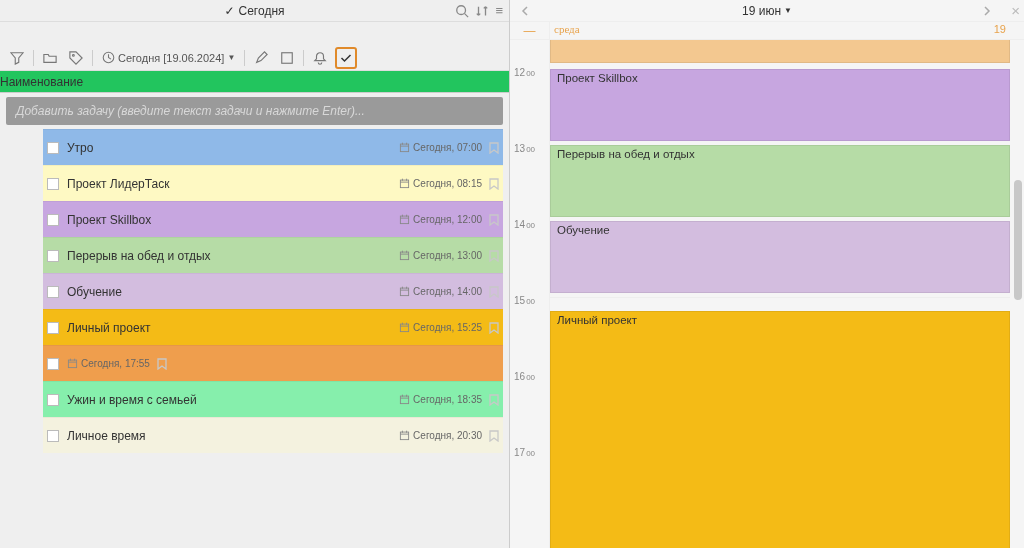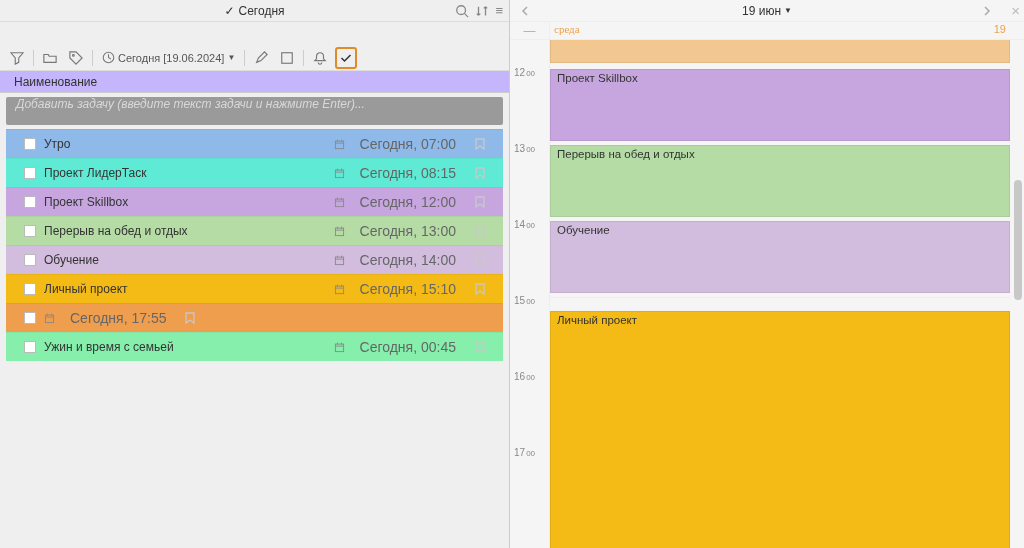--- a/index.html
+++ b/index.html
@@ -7,27 +7,27 @@
 .left-pane{width:510px;height:548px;background:#efefef;border-right:1px solid #ccc;display:flex;flex-direction:column;}
 .l-header{height:22px;display:flex;align-items:center;justify-content:center;position:relative;border-bottom:1px solid #ddd;}
 .l-header .title{font-size:12px;color:#333;display:flex;align-items:center;gap:4px;}
 .l-header .ricons{position:absolute;right:6px;display:flex;gap:6px;align-items:center;color:#888;font-size:13px;}
 .l-header .ricons span{cursor:pointer;}
 .l-toolbar{height:26px;display:flex;align-items:center;gap:4px;padding:0 6px;border-bottom:1px solid #ddd;margin-top:23px;}
 .l-toolbar .tbtn{width:22px;height:22px;display:flex;align-items:center;justify-content:center;color:#777;font-size:14px;cursor:pointer;border-radius:3px;}
 .l-toolbar .sep{width:1px;height:16px;background:#ccc;margin:0 1px;}
 .l-toolbar .datebtn{display:flex;align-items:center;gap:3px;font-size:11px;color:#555;cursor:pointer;padding:2px 4px;}
 .l-toolbar .highlighted{border:2px solid #e08a2a;border-radius:3px;}
-.col-header{height:22px;line-height:22px;font-size:12px;color:#333;padding-left:14px;background:#c4b5fd;border-bottom:1px solid #ccc;}
-.add-task{margin:4px 6px;height:28px;background:#9a9a9a;color:#d8d8d8;font-size:12px;font-style:italic;display:flex;align-items:flex-start;padding:0 10px;border-radius:2px;}
+.col-header{height:22px;line-height:22px;font-size:12px;color:#333;padding-left:0;background:#22c55e;border-bottom:1px solid #ccc;}
+.add-task{margin:4px 6px;height:28px;background:#9a9a9a;color:#d8d8d8;font-size:12px;font-style:italic;display:flex;align-items:center;padding:0 10px;border-radius:2px;}
 .tasks{flex:1;overflow:auto;padding:0 6px;}
-.task{height:29px;display:flex;align-items:center;font-size:12px;color:#333;padding:0 18px;border-top:1px solid rgba(0,0,0,0.04);}
+.task{height:36px;display:flex;align-items:center;font-size:12px;color:#333;padding:0 4px;border-top:1px solid rgba(0,0,0,0.04);margin-left:37px;}
 .task .cb{width:12px;height:12px;background:#fff;border:1px solid #bbb;margin-right:8px;flex-shrink:0;}
 .task .lbl{flex:1;white-space:nowrap;overflow:hidden;}
-.task .meta{display:flex;align-items:center;gap:15px;font-size:14px;color:#666;}
+.task .meta{display:flex;align-items:center;gap:3px;font-size:10px;color:#666;}
 .task .bmk{color:#c8c8c8;margin-left:4px;}
 .task .calico{font-size:11px;}
 .right-pane{flex:1;display:flex;flex-direction:column;background:#f5f5f5;}
 .r-header{height:22px;display:flex;align-items:center;justify-content:center;position:relative;border-bottom:1px solid #eee;}
 .r-header .navbtn{position:absolute;top:0;height:22px;width:22px;display:flex;align-items:center;justify-content:center;color:#aaa;cursor:pointer;}
 .r-header .nav-l{left:4px;}
 .r-header .nav-r{right:26px;}
 .r-header .close{position:absolute;right:4px;color:#bbb;cursor:pointer;font-size:15px;}
 .r-header .datetitle{font-size:12px;color:#333;display:flex;align-items:center;gap:3px;}
 .dayhdr{height:18px;position:relative;border-bottom:1px solid #eee;}
@@ -143,21 +143,21 @@
             </svg>
           </span>
           <span>Сегодня, 07:00</span>
           <span class="bmk">
             <svg width="10" height="12" viewBox="0 0 10 12" fill="none" stroke="#c8c8c8" stroke-width="1.3">
               <path d="M1 1h8v10l-4-3-4 3z"></path>
             </svg>
           </span>
         </div>
       </div>
-      <div class="task" style="background: #5eead4; justify-content: space-between;">
+      <div class="task" style="background: #fef9c3; justify-content: space-between;">
         <div class="cb"></div>
         <div class="lbl">Проект ЛидерТаск</div>
         <div class="meta">
           <span class="calico">
             <svg width="11" height="11" viewBox="0 0 16 16" fill="none" stroke="#888" stroke-width="1.3">
               <rect x="2" y="3" width="12" height="11"></rect>
               <line x1="2" y1="6" x2="14" y2="6"></line>
               <line x1="5" y1="1" x2="5" y2="4"></line>
               <line x1="11" y1="1" x2="11" y2="4"></line>
             </svg>
@@ -235,21 +235,21 @@
         <div class="lbl">Личный проект</div>
         <div class="meta">
           <span class="calico">
             <svg width="11" height="11" viewBox="0 0 16 16" fill="none" stroke="#888" stroke-width="1.3">
               <rect x="2" y="3" width="12" height="11"></rect>
               <line x1="2" y1="6" x2="14" y2="6"></line>
               <line x1="5" y1="1" x2="5" y2="4"></line>
               <line x1="11" y1="1" x2="11" y2="4"></line>
             </svg>
           </span>
-          <span>Сегодня, 15:10</span>
+          <span>Сегодня, 15:25</span>
           <span class="bmk">
             <svg width="10" height="12" viewBox="0 0 10 12" fill="none" stroke="#c8c8c8" stroke-width="1.3">
               <path d="M1 1h8v10l-4-3-4 3z"></path>
             </svg>
           </span>
         </div>
       </div>
       <div class="task" style="background: rgb(239, 158, 77);">
         <div class="cb"></div>
         <div class="meta">
@@ -274,21 +274,41 @@
         <div class="lbl">Ужин и время с семьей</div>
         <div class="meta">
           <span class="calico">
             <svg width="11" height="11" viewBox="0 0 16 16" fill="none" stroke="#888" stroke-width="1.3">
               <rect x="2" y="3" width="12" height="11"></rect>
               <line x1="2" y1="6" x2="14" y2="6"></line>
               <line x1="5" y1="1" x2="5" y2="4"></line>
               <line x1="11" y1="1" x2="11" y2="4"></line>
             </svg>
           </span>
-          <span>Сегодня, 00:45</span>
+          <span>Сегодня, 18:35</span>
+          <span class="bmk">
+            <svg width="10" height="12" viewBox="0 0 10 12" fill="none" stroke="#c8c8c8" stroke-width="1.3">
+              <path d="M1 1h8v10l-4-3-4 3z"></path>
+            </svg>
+          </span>
+        </div>
+      </div>
+      <div class="task" style="background: rgb(244, 242, 223);">
+        <div class="cb"></div>
+        <div class="lbl">Личное время</div>
+        <div class="meta">
+          <span class="calico">
+            <svg width="11" height="11" viewBox="0 0 16 16" fill="none" stroke="#888" stroke-width="1.3">
+              <rect x="2" y="3" width="12" height="11"></rect>
+              <line x1="2" y1="6" x2="14" y2="6"></line>
+              <line x1="5" y1="1" x2="5" y2="4"></line>
+              <line x1="11" y1="1" x2="11" y2="4"></line>
+            </svg>
+          </span>
+          <span>Сегодня, 20:30</span>
           <span class="bmk">
             <svg width="10" height="12" viewBox="0 0 10 12" fill="none" stroke="#c8c8c8" stroke-width="1.3">
               <path d="M1 1h8v10l-4-3-4 3z"></path>
             </svg>
           </span>
         </div>
       </div>
     </div>
 </div>
 

